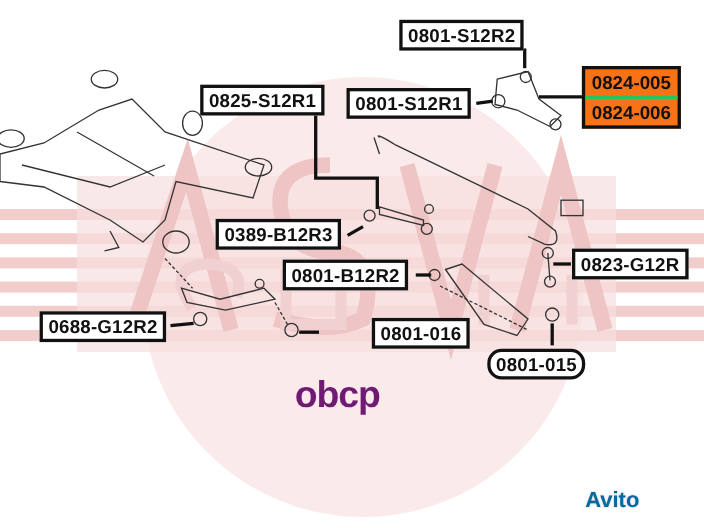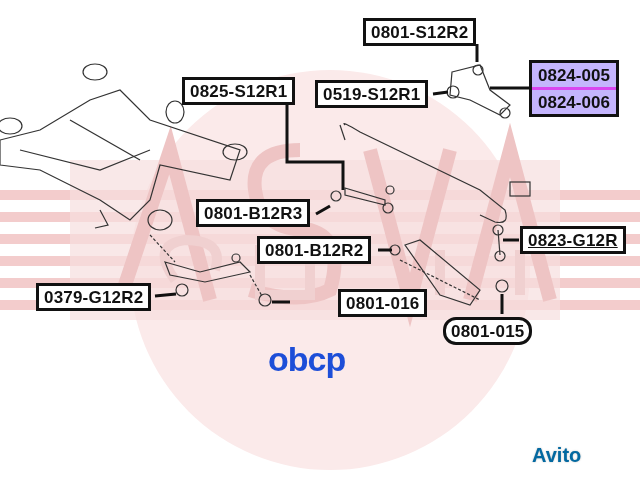--- a/index.html
+++ b/index.html
@@ -1,23 +1,23 @@
 <!DOCTYPE html>
 <html><head>
 <meta charset="utf-8">
 <style>
   html,body{margin:0;padding:0;}
   body{width:640px;height:480px;background:#ffffff;position:relative;overflow:hidden;font-family:"Liberation Sans",sans-serif;}
   .canvas{position:absolute;left:0;top:0;width:560px;height:480px;padding-left:30px;}
   .wm{position:absolute;left:0;top:0;}
   .label{position:absolute;background:#ffffff;border:3px solid #111;box-sizing:border-box;font-weight:bold;font-size:17px;line-height:1;color:#111;padding:3px 5px 2px 5px;white-space:nowrap;letter-spacing:0.2px;}
-  .stack{position:absolute;border:3px solid #111;box-sizing:border-box;background:#c4b5fd;}
+  .stack{position:absolute;border:3px solid #111;box-sizing:border-box;background:#f97316;}
   .stack .cell{font-weight:bold;font-size:17px;line-height:1;color:#111;padding:4px 6px 3px 6px;white-space:nowrap;}
-  .stack .cell + .cell{border-top:3px solid #d946ef;}
-  .obcp{position:absolute;left:268px;top:340px;font-size:34px;font-weight:bold;color:#1d4ed8;letter-spacing:-1px;}
+  .stack .cell + .cell{border-top:3px solid #22c55e;}
+  .obcp{position:absolute;left:268px;top:340px;font-size:34px;font-weight:bold;color:#701a75;letter-spacing:-1px;}
   .avito{position:absolute;left:532px;top:444px;font-size:20px;font-weight:bold;color:#0369a1;text-shadow:0 0 2px #bbb;}
 </style>
 </head>
 <body>
 
 <div class="canvas">
 
   <svg class="wm" width="640" height="480">
     <circle cx="330" cy="270" r="200" fill="#fbeaea"></circle>
     <g fill="#f3cccc">
@@ -96,27 +96,27 @@
       <path d="M378 250 L392 250"></path>
       <path d="M519 240 L503 240"></path>
       <path d="M155 296 L176 294"></path>
       <path d="M290 302 L272 302"></path>
       <path d="M502 314 L502 294"></path>
     </g>
   </svg>
 
   <div class="label" style="left:363px;top:18px;">0801-S12R2</div>
   <div class="label" style="left:182px;top:77px;">0825-S12R1</div>
-  <div class="label" style="left:315px;top:80px;">0519-S12R1</div>
+  <div class="label" style="left:315px;top:80px;">0801-S12R1</div>
   <div class="stack" style="left:529px;top:60px;">
     <div class="cell">0824-005</div>
     <div class="cell">0824-006</div>
   </div>
-  <div class="label" style="left:196px;top:199px;">0801-B12R3</div>
+  <div class="label" style="left:196px;top:199px;">0389-B12R3</div>
   <div class="label" style="left:257px;top:236px;">0801-B12R2</div>
-  <div class="label" style="left:520px;top:226px;text-decoration:underline;">0823-G12R</div>
-  <div class="label" style="left:36px;top:283px;">0379-G12R2</div>
+  <div class="label" style="left:520px;top:226px;">0823-G12R</div>
+  <div class="label" style="left:36px;top:283px;">0688-G12R2</div>
   <div class="label" style="left:290px;top:289px;margin-left:48px;">0801-016</div>
   <div class="label" style="left:443px;top:317px;border-radius:13px;">0801-015</div>
 
   <div class="obcp">obcp</div>
   <div class="avito">Avito</div>
 </div>
 
 </body></html>

